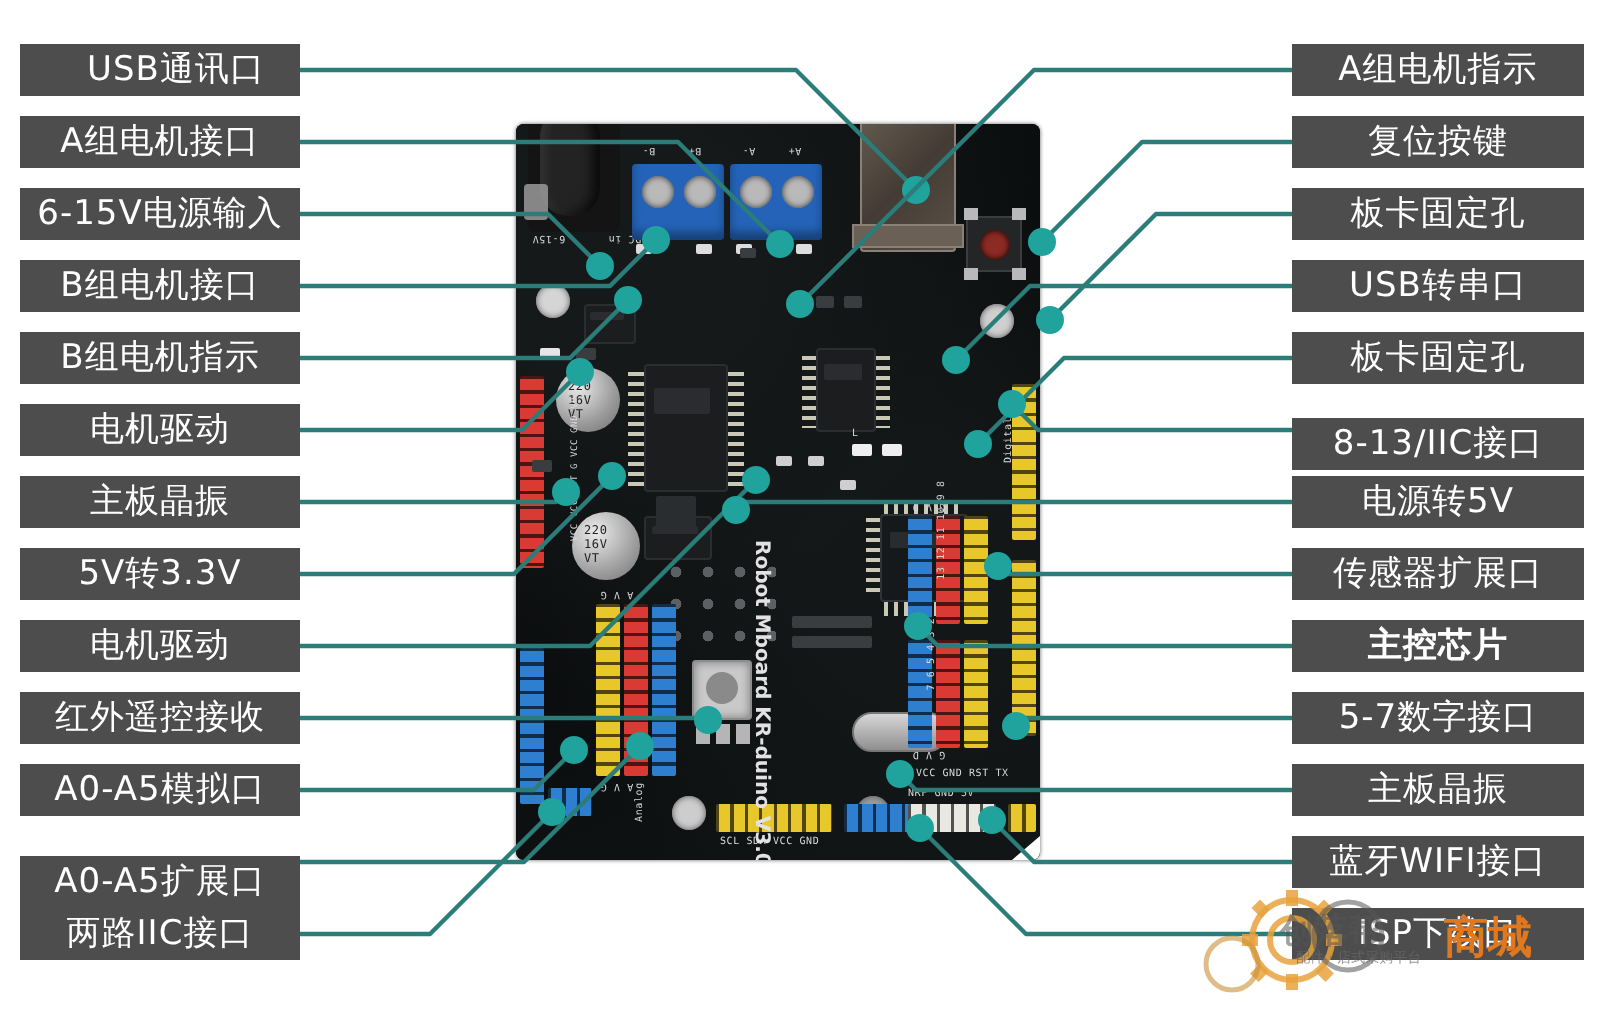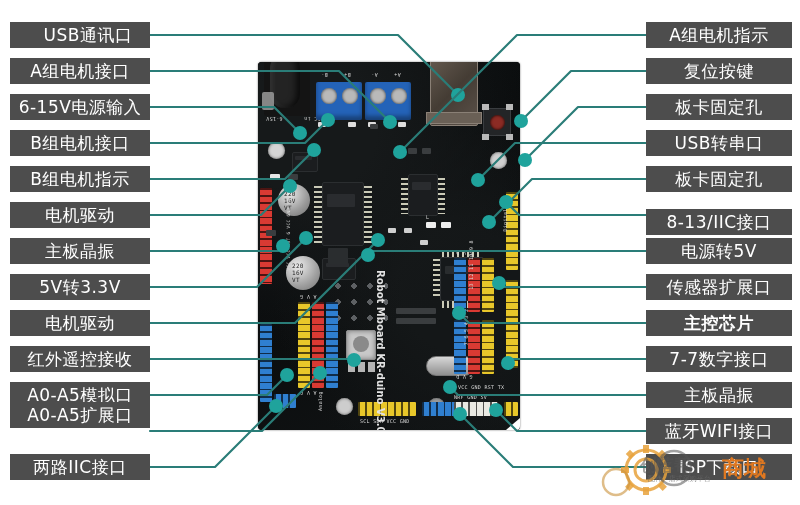--- a/index.html
+++ b/index.html
@@ -288,34 +288,34 @@
       <div class="label left" style="top: 58px;">A组电机接口</div>
       <div class="label left" style="top: 94px;">6-15V电源输入</div>
       <div class="label left" style="top: 130px;">B组电机接口</div>
       <div class="label left" style="top: 166px;">B组电机指示</div>
       <div class="label left" style="top: 202px;">电机驱动</div>
       <div class="label left" style="top: 238px;">主板晶振</div>
       <div class="label left" style="top: 274px;">5V转3.3V</div>
       <div class="label left" style="top: 310px;">电机驱动</div>
       <div class="label left" style="top: 346px;">红外遥控接收</div>
       <div class="label left" style="top: 382px;">A0-A5模拟口</div>
-      <div class="label left" style="top: 402px;">A0-A5扩展口</div>
+      <div class="label left" style="top: 428px;">A0-A5扩展口</div>
       <div class="label left" style="top: 454px;">两路IIC接口</div>
     </div>
   <div id="labels-right">
       <div class="label right" style="top: 22px;">A组电机指示</div>
       <div class="label right" style="top: 58px;">复位按键</div>
       <div class="label right" style="top: 94px;">板卡固定孔</div>
       <div class="label right" style="top: 130px;">USB转串口</div>
       <div class="label right" style="top: 166px;">板卡固定孔</div>
       <div class="label right" style="top: 188px; margin-top: 21px;">8-13/IIC接口</div>
       <div class="label right" style="top: 238px;">电源转5V</div>
       <div class="label right" style="top: 274px;">传感器扩展口</div>
       <div class="label right" style="top: 310px; font-weight: bold;">主控芯片</div>
-      <div class="label right" style="top: 346px;">7-7数字接口</div>
+      <div class="label right" style="top: 346px;">5-7数字接口</div>
       <div class="label right" style="top: 382px;">主板晶振</div>
       <div class="label right" style="top: 418px;">蓝牙WIFI接口</div>
       <div class="label right" style="top: 454px;">ISP下载口</div>
     </div>
 
   <div id="wm">
     <svg width="200" height="63">
       <g fill="none" stroke="#e8a33d" stroke-width="3" opacity="0.85">
         <circle cx="46" cy="28" r="20"></circle>
         <circle cx="46" cy="28" r="11"></circle>

